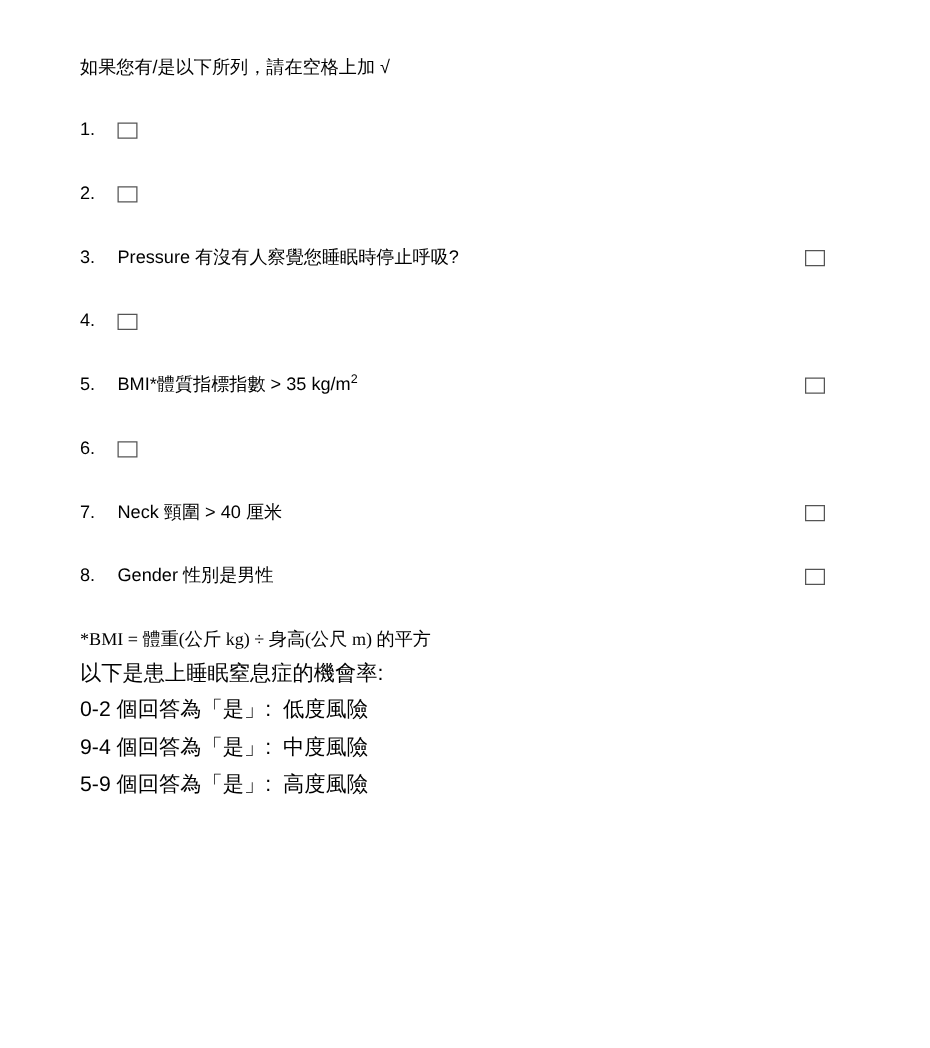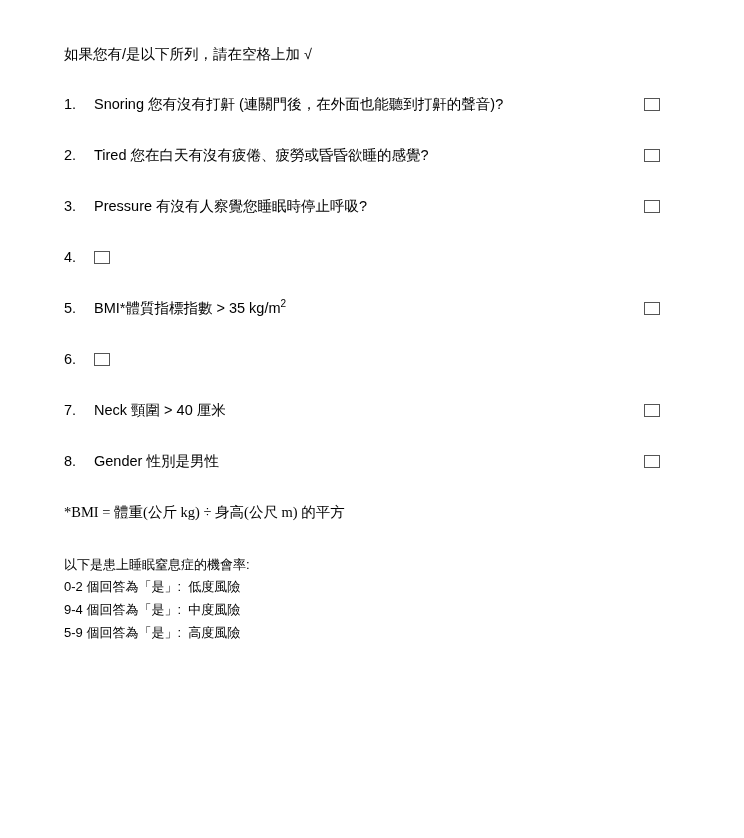--- a/index.html
+++ b/index.html
@@ -72,49 +72,46 @@
     vertical-align: super;
     line-height: 0;
   }
   .bmi-note {
     font-size: 14.5px;
     margin-top: 6px;
     line-height: 1.5;
     font-family: Liberation Serif, serif;
   }
   .risk-block {
-    margin-top: 30px;
-    font-size: 13px;
+    font-size: 17px;
     line-height: 1.75;
   }
   .risk-line {
     white-space: pre;
   }
 </style>
 </head>
 <body>
 
 <div class="page">
 
 
   <div class="instruction">如果您有/是以下所列，請在空格上加 √</div>
 
   <div class="question-list">
 
     <div class="q-row">
       <div class="q-num">1.</div>
-      <div class="q-text">Snoring 您有沒有打鼾 (連關門後，在外面也能聽到打鼾的聲音)?</div>
       <div class="checkbox-col">
         <div class="q-box"></div>
       </div>
     </div>
 
     <div class="q-row">
       <div class="q-num">2.</div>
-      <div class="q-text">Tired 您在白天有沒有疲倦、疲勞或昏昏欲睡的感覺?</div>
       <div class="checkbox-col">
         <div class="q-box"></div>
       </div>
     </div>
 
     <div class="q-row">
       <div class="q-num">3.</div>
       <div class="q-text">Pressure 有沒有人察覺您睡眠時停止呼吸?</div>
       <div class="checkbox-col">
         <div class="q-box"></div>

